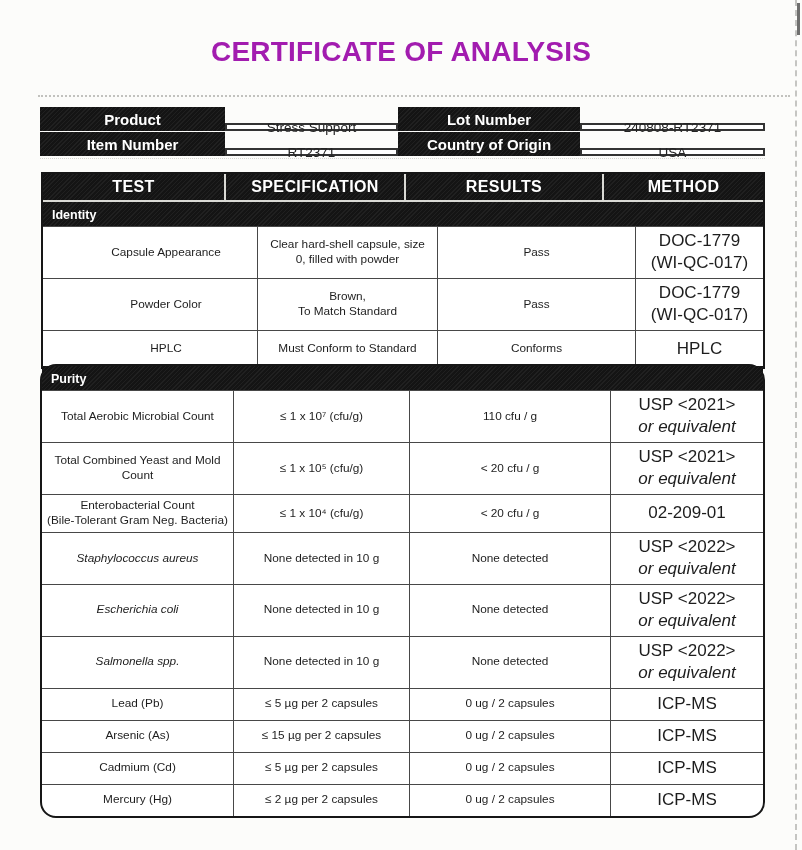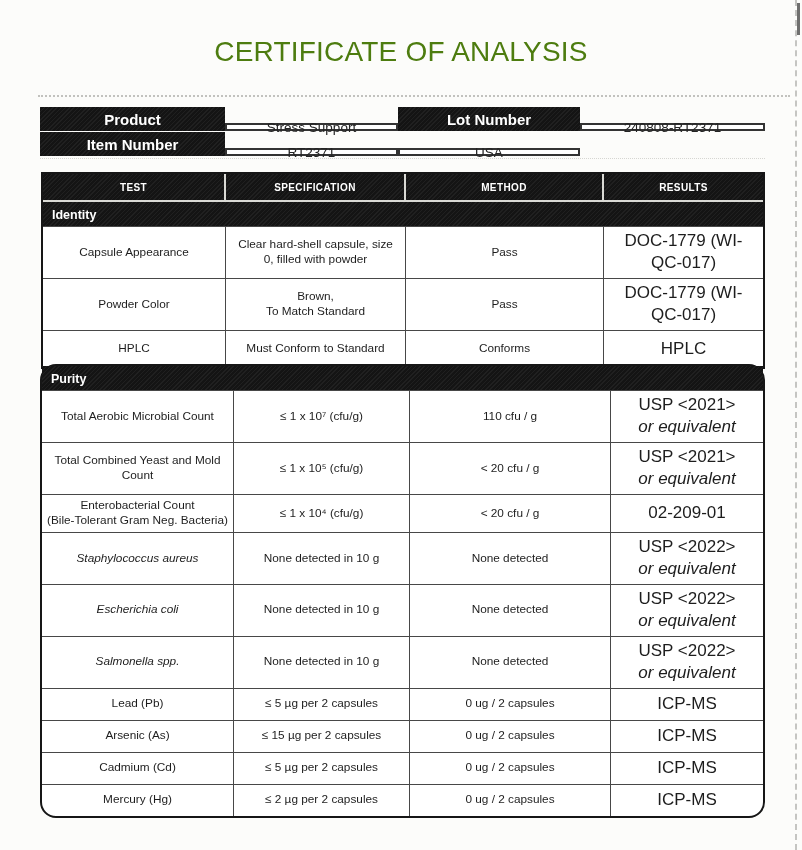--- a/index.html
+++ b/index.html
@@ -12,22 +12,22 @@
   }
   html,body{margin:0;padding:0;}
   body{
     width:802px;height:850px;position:relative;overflow:hidden;
     background:var(--paper);
     font-family:"Liberation Sans","DejaVu Sans",sans-serif;
     color:var(--ink);
   }
   .title{
     position:absolute;top:36px;left:0;width:100%;margin:0;
-    text-align:center;font-size:28px;font-weight:400;letter-spacing:0.2px;
-    color:#4d7c0f;
+    text-align:center;font-size:28px;font-weight:700;letter-spacing:0.2px;
+    color:#a21caf;
   }
   .sep-top{
     position:absolute;top:95px;left:38px;width:752px;height:0;
     border-top:2px dotted rgba(125,125,118,0.45);
   }
   .sep-under-product{
     position:absolute;top:158px;left:40px;width:725px;height:0;
     border-top:1px dotted rgba(125,125,118,0.30);
   }
   
@@ -58,34 +58,34 @@
   .identity-table .head-row,
   .identity-table .trow{grid-template-columns:183px 180px 198px 1fr;}
   .purity-table .trow{grid-template-columns:192px 176px 201px 1fr;}
 
   .head-row{
     display:grid;height:26px;border-bottom:2px solid #d9d9d4;
   }
   .hcell{
     background-color:var(--band-bg);
     background-image:repeating-linear-gradient(135deg,rgba(255,255,255,0.05) 0 1px,transparent 1px 3px);
-    color:var(--band-text);font-weight:bold;font-size:10px;letter-spacing:0.4px;
+    color:var(--band-text);font-weight:bold;font-size:16px;letter-spacing:0.4px;
     display:flex;align-items:center;justify-content:center;
     border-right:2px solid #d9d9d4;
   }
   .hcell:last-child{border-right:none;}
   .band{
     height:24px;line-height:26px;
     background-color:var(--band-bg);
     background-image:repeating-linear-gradient(135deg,rgba(255,255,255,0.05) 0 1px,transparent 1px 3px);
     color:var(--band-text);font-weight:bold;font-size:12.5px;
     padding-left:9px;
   }
   .trow{display:grid;border-top:1px solid var(--grid-line);}
-  .identity-table .trow{min-height:36px;}
+  .identity-table .trow{min-height:36px;padding-left:32px;}
   .purity-table .trow{min-height:31px;}
   .tcell{
     display:flex;flex-direction:column;justify-content:center;align-items:center;
     text-align:center;padding:3px 5px;box-sizing:border-box;
     border-right:1px solid var(--grid-line);
     font-size:11.8px;line-height:1.32;color:var(--ink);
   }
   .tcell:last-child{border-right:none;}
   .method-cell{font-size:17px;}
   .it{font-style:italic;}
@@ -108,31 +108,32 @@
 
   <div class="sep-top"></div>
 
   <div class="product-table">
     <div class="pi-label">Product</div>
     <div class="pi-value">Stress Support</div>
     <div class="pi-label">Lot Number</div>
     <div class="pi-value">240808-RT2371</div>
     <div class="pi-label">Item Number</div>
     <div class="pi-value">RT2371</div>
+    <div class="pi-label">Country of Origin</div>
     <div class="pi-value">USA</div>
   </div>
 
   <div class="sep-under-product"></div>
 
   <div class="coa-table identity-table">
     <div class="head-row">
       <div class="hcell">TEST</div>
       <div class="hcell">SPECIFICATION</div>
+      <div class="hcell">RESULTS</div>
       <div class="hcell">METHOD</div>
-      <div class="hcell">RESULTS</div>
     </div>
     <div class="band">Identity</div>
     <div id="identity-rows">
         <div class="trow">
           <div class="tcell test-cell">
             <div class="line">Capsule Appearance</div>
           </div>
           <div class="tcell spec-cell">
             <div class="line">Clear hard-shell capsule, size</div>
             <div class="line">0, filled with powder</div>

